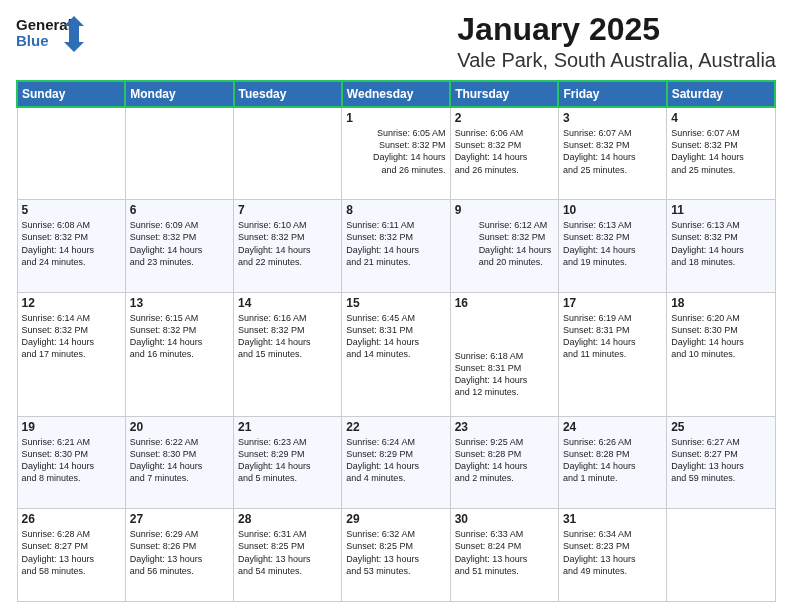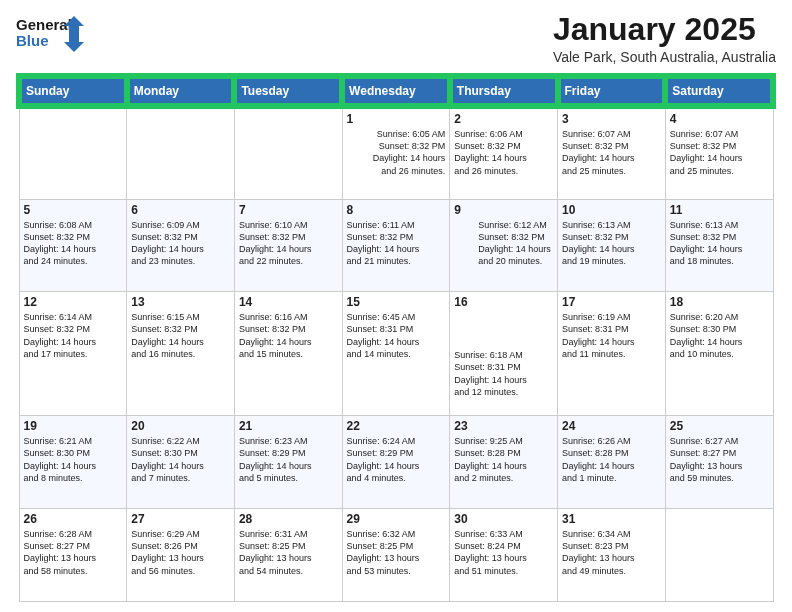--- a/index.html
+++ b/index.html
@@ -31,39 +31,39 @@
     .title-block {
       text-align: left;
     }
     .month-title {
       font-size: 32px;
       font-weight: bold;
       color: #1a1a1a;
       line-height: 1.1;
     }
     .location-title {
-      font-size: 14px;
+      font-size: 20px;
       color: #333;
       margin-top: 2px;
     }
     .calendar {
       flex: 1;
       border: 1px solid #ccc;
       border-collapse: collapse;
       width: 100%;
       table-layout: fixed;
     }
     .calendar th {
       background: #2e6eb5;
       color: #fff;
       font-size: 12px;
       font-weight: bold;
       padding: 5px 4px;
       text-align: left;
-      border: 6px solid #22c55e;
+      border: 2px solid #22c55e;
     }
     .calendar td {
       vertical-align: top;
       border: 1px solid #ccc;
       padding: 3px 4px;
       font-size: 9.5px;
       color: #222;
       height: 82px;
     }
     .day-num {

